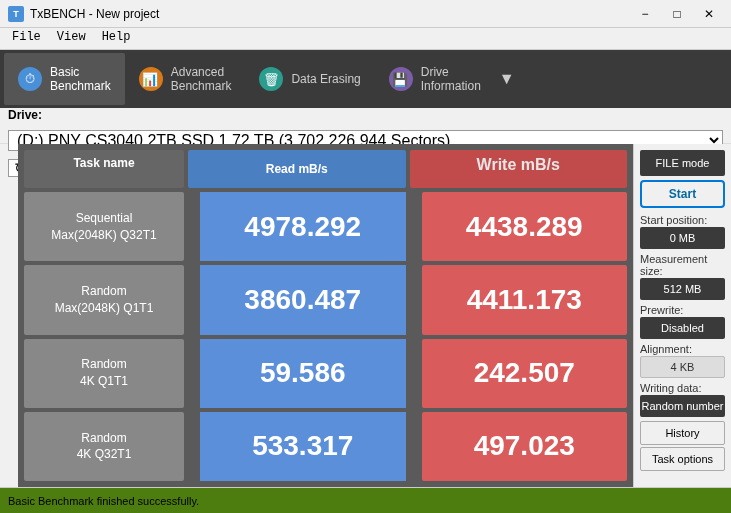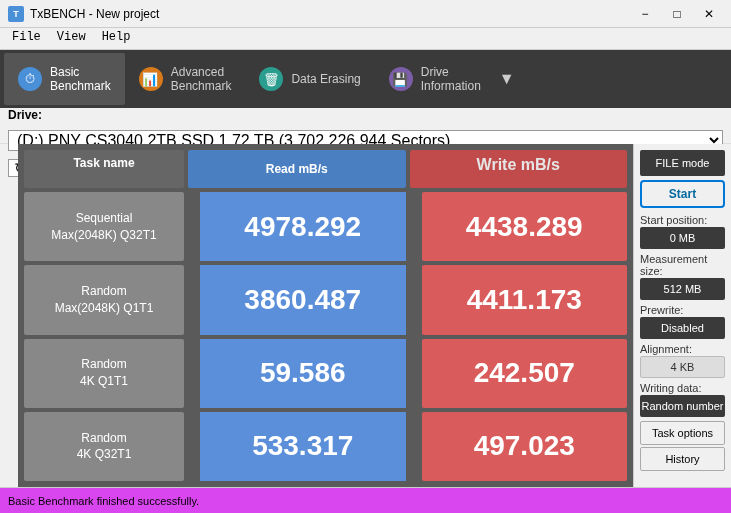--- a/index.html
+++ b/index.html
@@ -295,21 +295,21 @@
       color: black;
       border: 1px solid #aaa;
       cursor: pointer;
       font-size: 11px;
       border-radius: 2px;
       margin-bottom: 2px;
     }
 
     
     .status-bar {
-      background: #d946ef;
+      background: #4d7c0f;
       height: 26px;
       display: flex;
       align-items: center;
       padding: 0 8px;
       border-top: 1px solid #ccc;
       font-size: 11px;
     }
   </style>
 </head>
 <body>
@@ -397,20 +397,20 @@
     <span class="param-label">Start position:</span>
     <div class="param-value">0 MB</div>
     <span class="param-label">Measurement size:</span>
     <div class="param-value">512 MB</div>
     <span class="param-label">Prewrite:</span>
     <div class="param-value">Disabled</div>
     <span class="param-label">Alignment:</span>
     <div class="param-value light">4 KB</div>
     <span class="param-label">Writing data:</span>
     <div class="param-value">Random number</div>
+    <button class="action-btn">History</button>
     <button class="action-btn">Task options</button>
-    <button class="action-btn">History</button>
   </div>
 </div>
 
 <div class="status-bar">
   <span>Basic Benchmark finished successfully.</span>
 </div>
 
 </body></html>

